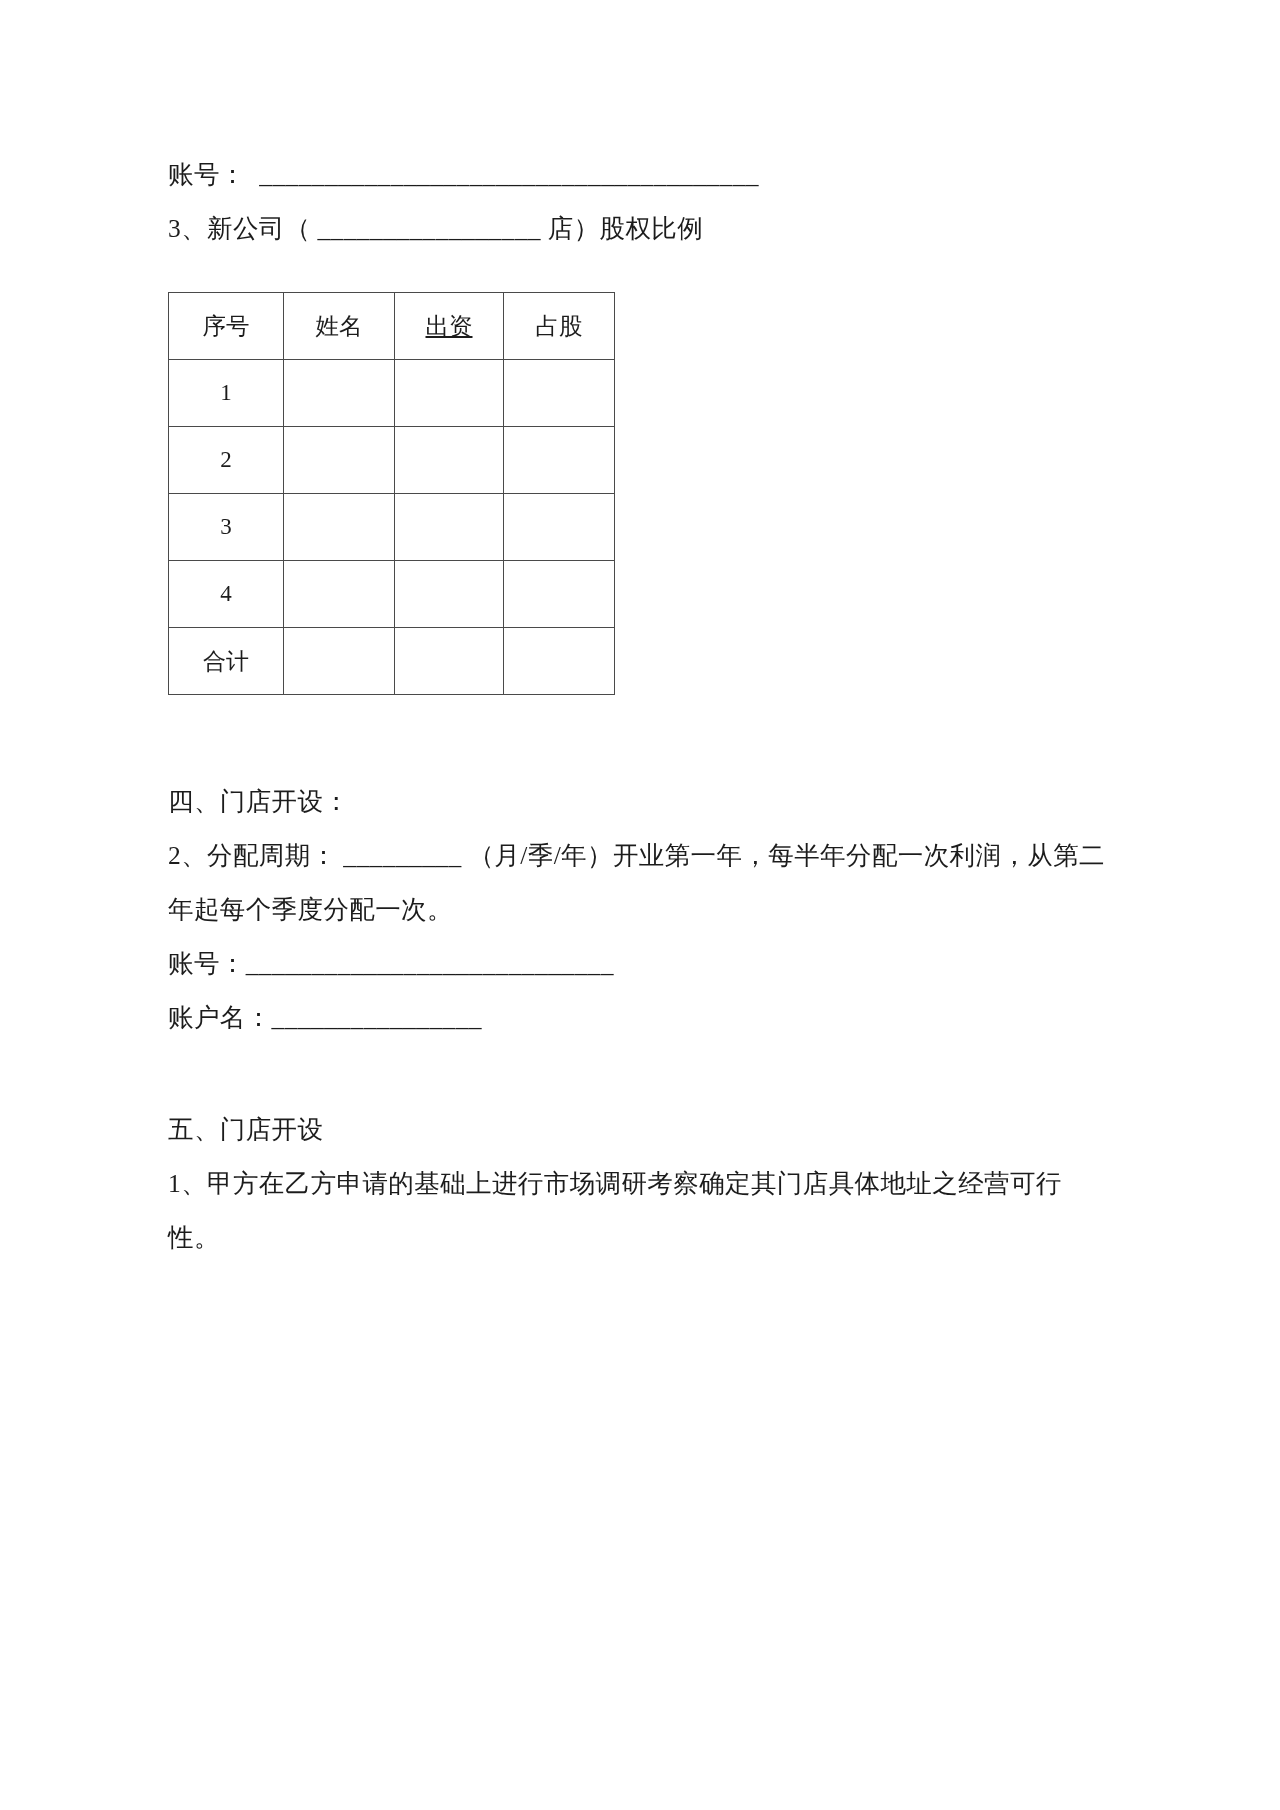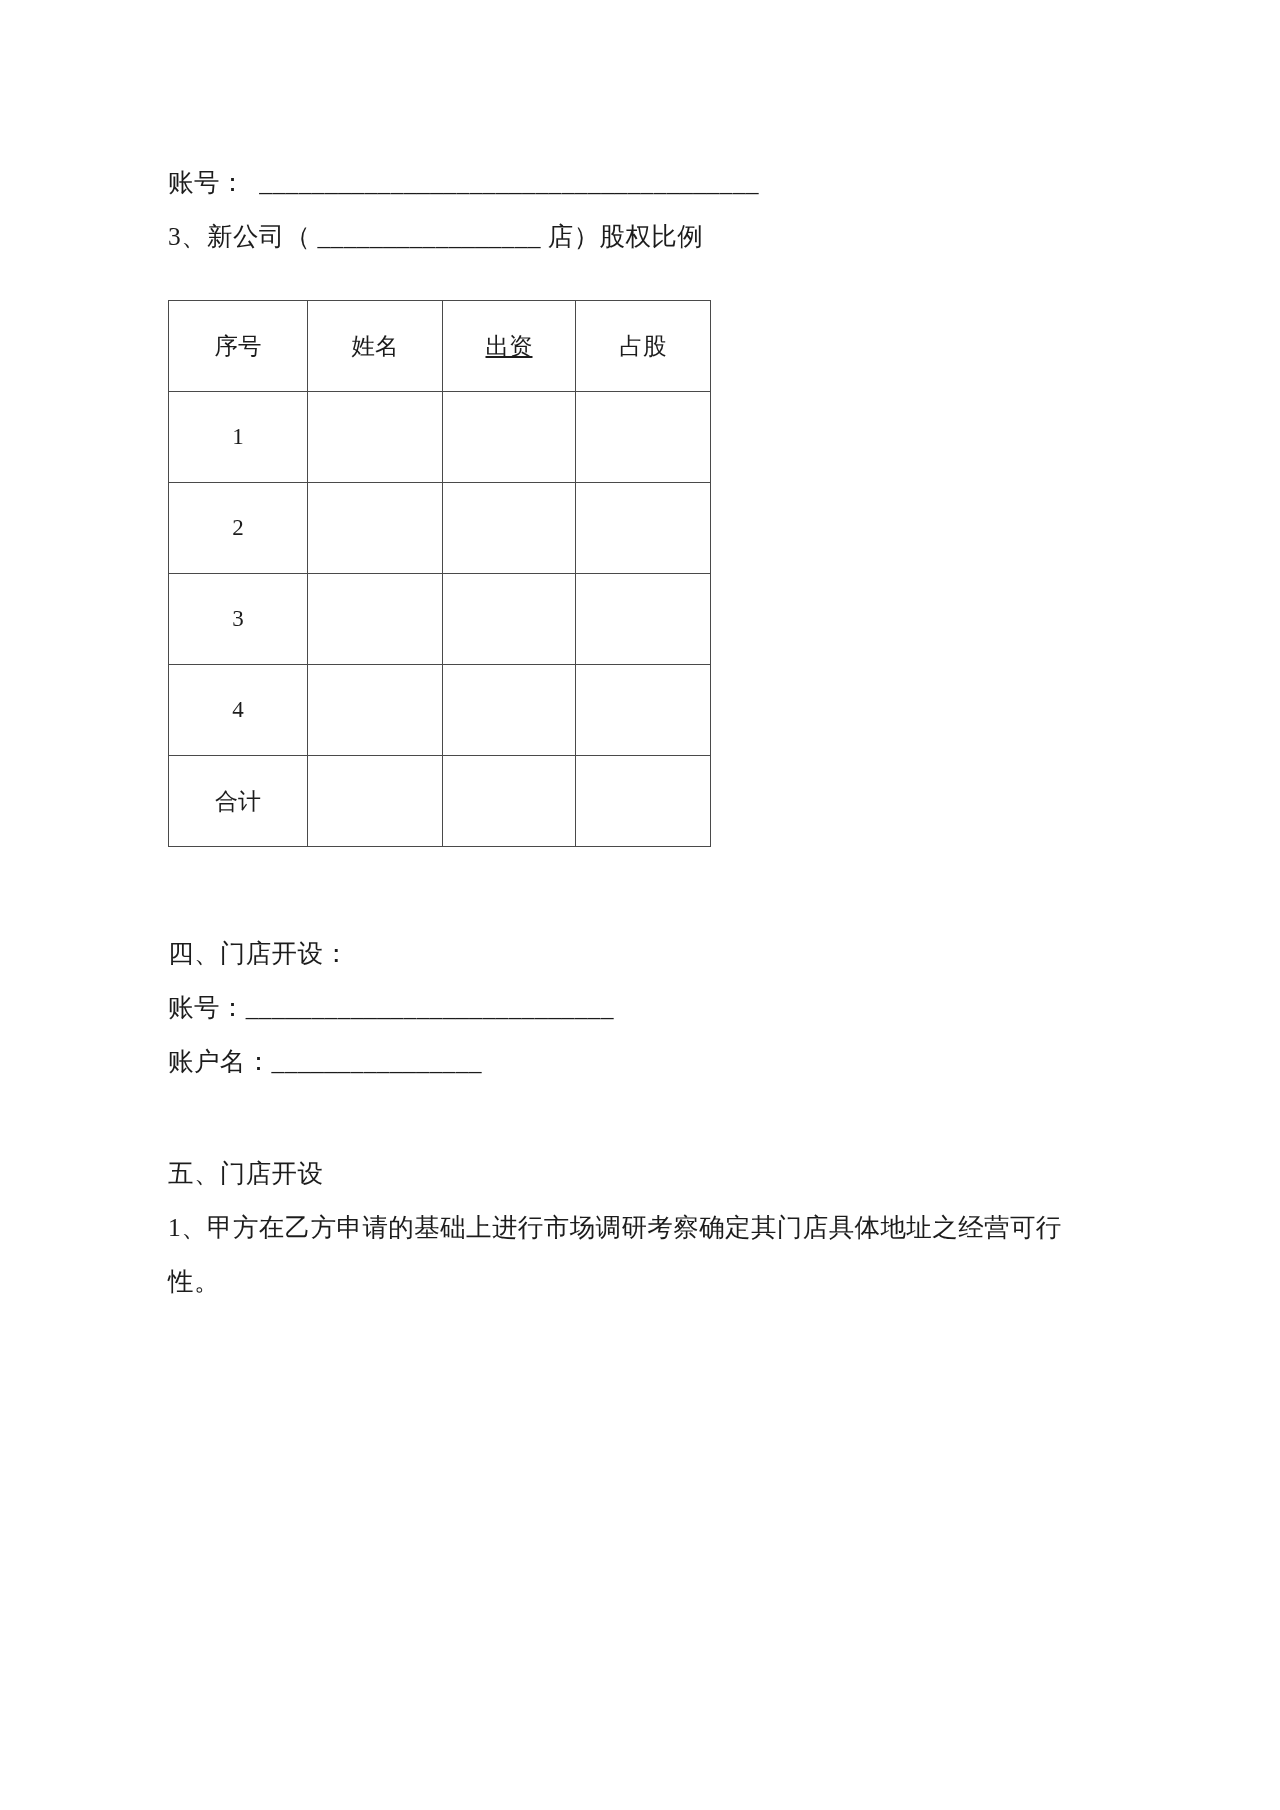--- a/index.html
+++ b/index.html
@@ -15,21 +15,21 @@
     position: relative;
     width: 1280px;
     height: 1810px;
     margin: 0 auto;
     background: #ffffff;
     overflow: hidden;
   }
   .content {
     position: absolute;
     left: 168px;
-    top: 156px;
+    top: 148px;
     width: 944px;
   }
   .line {
     font-size: 25.5px;
     line-height: 54px;
     letter-spacing: 0.4px;
     white-space: pre;
     color: #1c1c1c;
   }
   .line.wrap {
@@ -46,21 +46,21 @@
     table-layout: fixed;
     width: 410px;
   }
   table.equity td {
     border: 1.4px solid #4a4a4a;
     height: 58px;
     text-align: center;
     vertical-align: middle;
     font-size: 23px;
     color: #1c1c1c;
-    padding: 16px;
+    padding: 4px;
   }
   table.equity td.c0 { width: 106px; }
   table.equity td.c1 { width: 102px; }
   table.equity td.c2 { width: 100px; text-decoration: underline; }
   table.equity td.c3 { width: 102px; }
   table.equity tr.head td {
     font-size: 23.5px;
   }
   .num-cell { font-family: "Liberation Serif", serif; }
 </style>
@@ -114,20 +114,21 @@
           <td class="c3"></td>
         </tr>
       </tbody>
     </table>
 
     <div class="gap-xl"></div>
 
     <div class="line">四、门店开设：</div>
 
 
+    <div class="line wrap">2、分配周期：    _________  （月/季/年）开业第一年，每半年分配一次利润，从第二年起每个季度分配一次。</div>
 
 
     <div class="line">账号：____________________________</div>
 
     <div class="line">账户名：________________</div>
 
 
     <div class="gap-lg"></div>
 
     <div class="line">五、门店开设</div>

